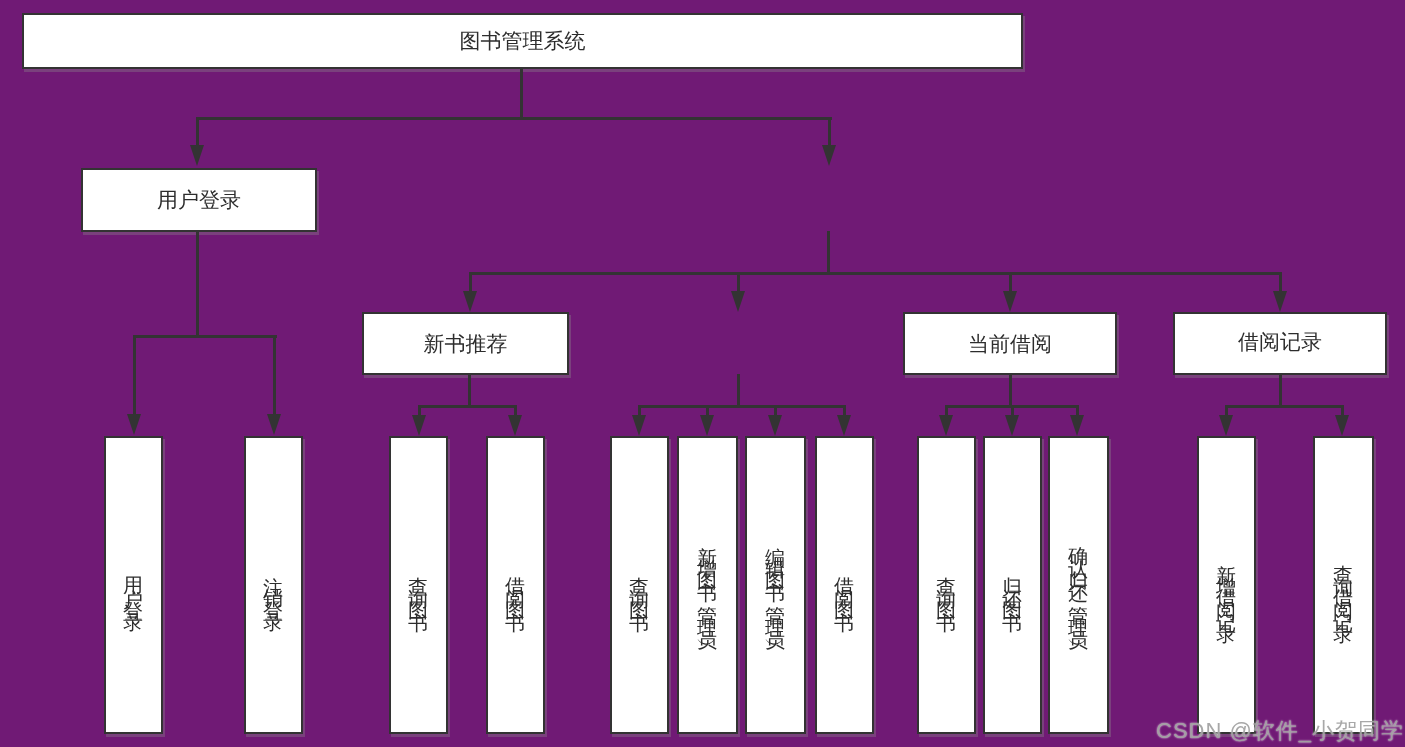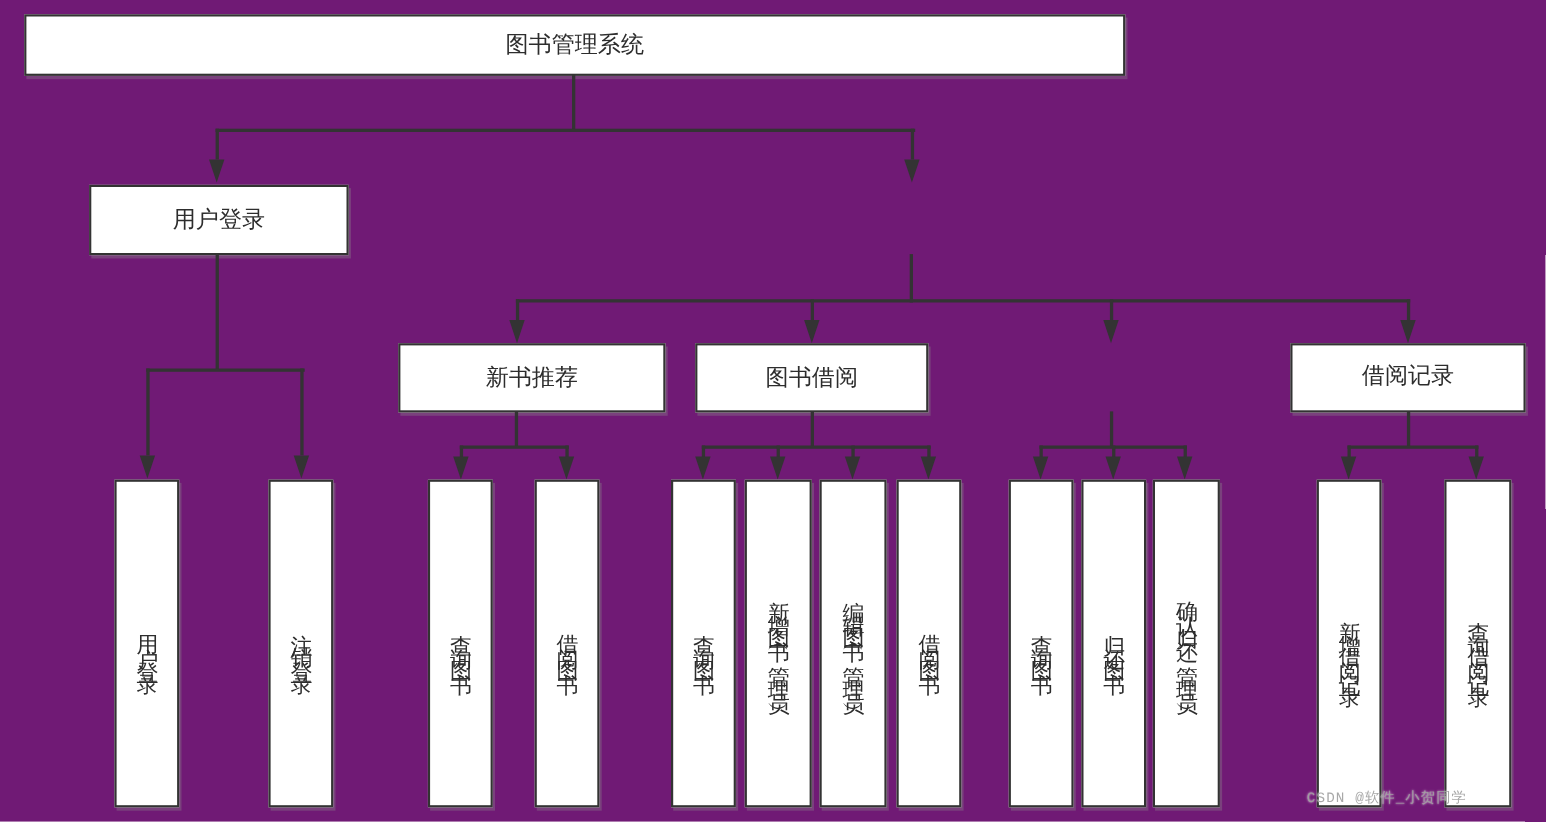--- a/index.html
+++ b/index.html
@@ -19,25 +19,24 @@
     font-size:20px;letter-spacing:12px;white-space:normal;
   }
   .vline{position:absolute;width:3px;background:#333333;}
   .hline{position:absolute;height:3px;background:#333333;}
   .ahead{
     position:absolute;width:0;height:0;
     border-left:7px solid transparent;border-right:7px solid transparent;
     border-top:21px solid #333333;
   }
   .watermark{
-    position:absolute;left:1188px;top:716px;z-index:3;
-    font-size:13px;color:rgba(158,158,158,0.9);
+    position:absolute;left:1156px;top:716px;z-index:3;
+    font-size:22px;color:rgba(158,158,158,0.9);
     text-shadow:0 0 2px rgba(255,255,255,0.9);
     letter-spacing:1px;
-    font-family:Liberation Mono, monospace;
   }
 </style>
 </head>
 <body>
 
 <div id="canvas">
 
   <div class="box" style="left:22px;top:13px;width:1001px;height:56px;">图书管理系统</div>
 
   <div class="vline" style="left:520px;top:68px;height:50px;"></div>
@@ -61,22 +60,22 @@
   <div class="hline" style="left:469px;top:272px;width:813px;"></div>
   <div class="vline" style="left:469px;top:272px;height:19px;"></div>
   <div class="ahead" style="left:463px;top:291px;"></div>
   <div class="vline" style="left:737px;top:272px;height:19px;"></div>
   <div class="ahead" style="left:731px;top:291px;"></div>
   <div class="vline" style="left:1009px;top:272px;height:19px;"></div>
   <div class="ahead" style="left:1003px;top:291px;"></div>
   <div class="vline" style="left:1279px;top:272px;height:19px;"></div>
   <div class="ahead" style="left:1273px;top:291px;"></div>
 
-  <div class="box" style="left:362px;top:312px;width:243px;height:63px;">新书推荐</div>
-  <div class="box" style="left:632px;top:312px;width:212px;height:63px;">图书借阅</div>
+  <div class="box" style="left:362px;top:312px;width:207px;height:63px;">新书推荐</div>
+  <div class="box" style="left:903px;top:312px;width:214px;height:63px;">当前借阅</div>
   <div class="box" style="left:1173px;top:312px;width:214px;height:63px;font-family:Liberation Mono, monospace;">借阅记录</div>
 
   <div class="vline" style="left:468px;top:374px;height:33px;"></div>
   <div class="hline" style="left:418px;top:405px;width:99px;"></div>
   <div class="vline" style="left:737px;top:374px;height:33px;"></div>
   <div class="hline" style="left:638px;top:405px;width:208px;"></div>
   <div class="vline" style="left:1009px;top:374px;height:33px;"></div>
   <div class="hline" style="left:945px;top:405px;width:134px;"></div>
   <div class="vline" style="left:1279px;top:374px;height:33px;"></div>
   <div class="hline" style="left:1225px;top:405px;width:119px;"></div>

